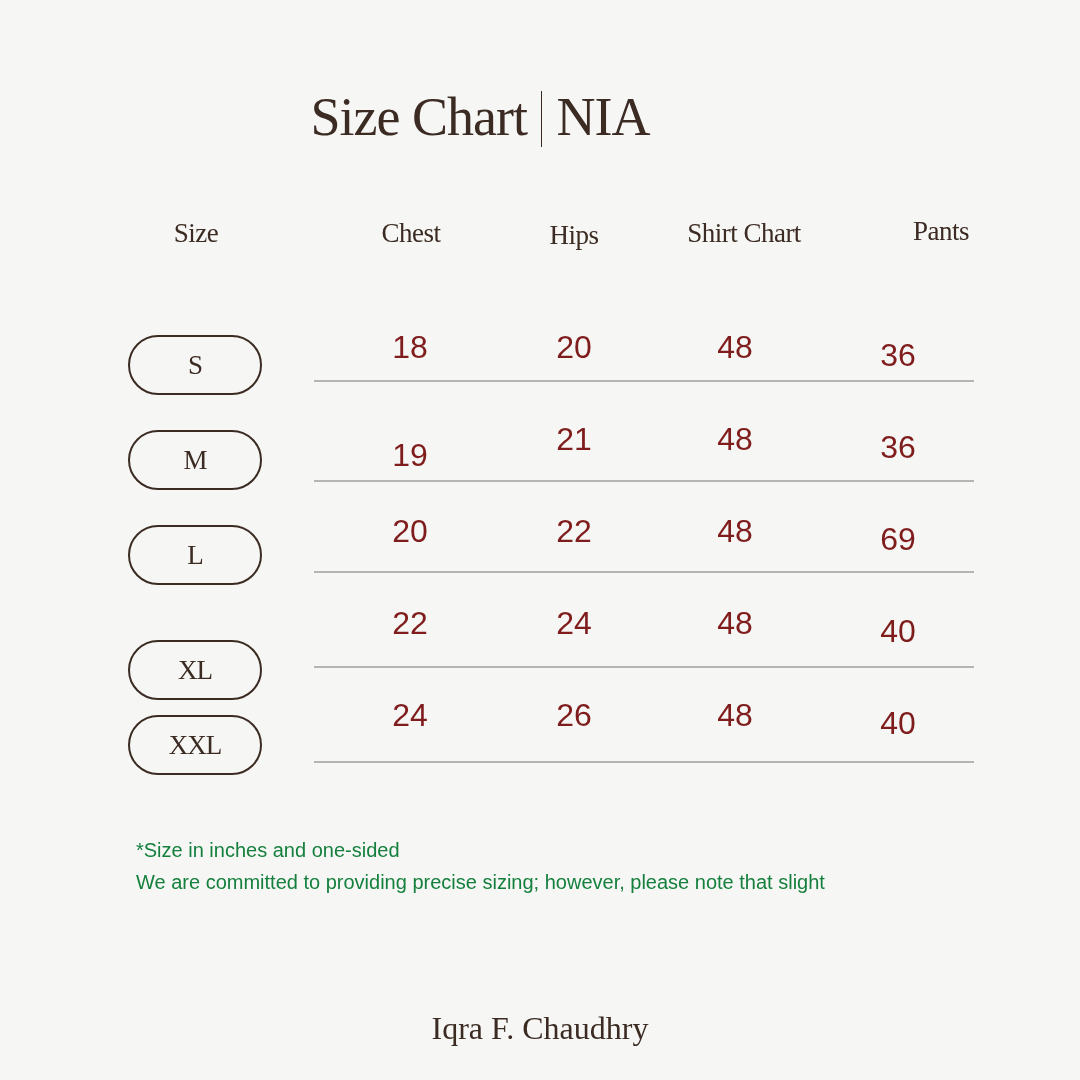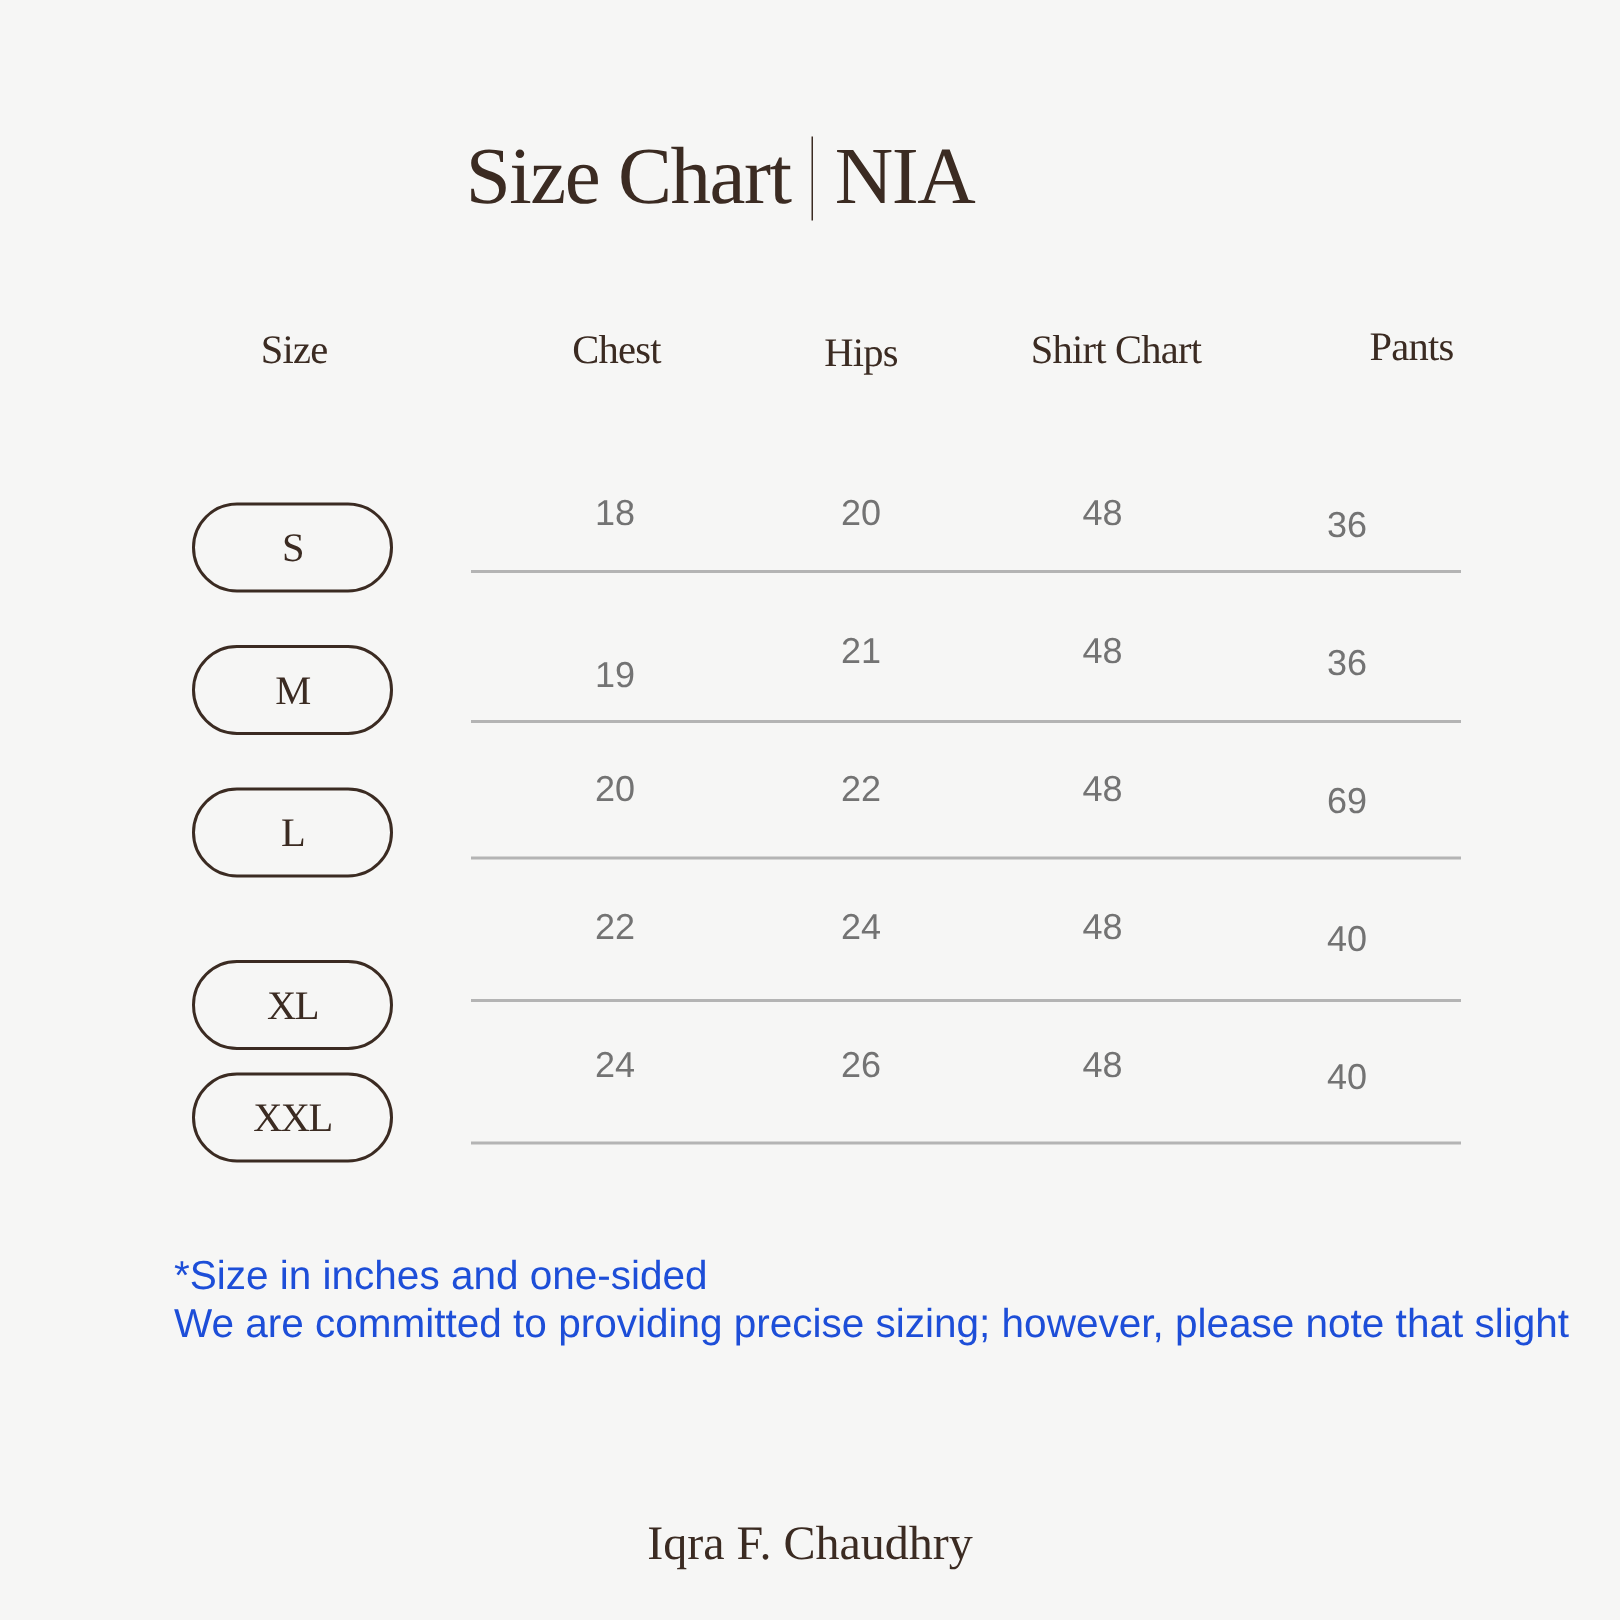--- a/index.html
+++ b/index.html
@@ -62,42 +62,42 @@
       justify-content: center;
       font-family: "Liberation Serif", serif;
       font-size: 27px;
       color: #3b2b22;
       letter-spacing: -1px;
     }
 
     .cell {
       position: absolute;
       font-family: "Liberation Sans", sans-serif;
-      font-size: 24px;
-      color: #737373;
+      font-size: 32px;
+      color: #7f1d1d;
       transform: translateX(-50%);
       white-space: nowrap;
     }
 
     .rule {
       position: absolute;
       left: 314px;
       width: 660px;
       height: 2px;
       background: #b4b4b4;
     }
 
     .notes {
       position: absolute;
-      left: 116px;
+      left: 136px;
       top: 834px;
       font-family: "Liberation Sans", sans-serif;
-      font-size: 27px;
+      font-size: 20px;
       line-height: 32px;
-      color: #1d4ed8;
+      color: #15803d;
     }
     .notes div { white-space: nowrap; }
 
     .footer {
       position: absolute;
       top: 1010px;
       left: 0;
       width: 1080px;
       text-align: center;
       font-family: "Liberation Serif", serif;

